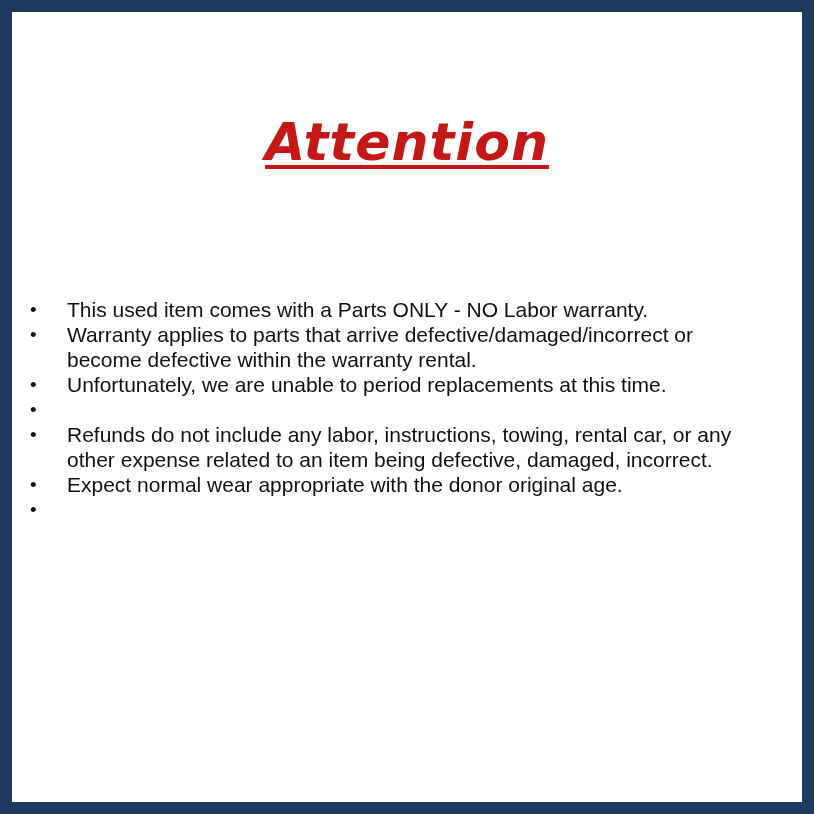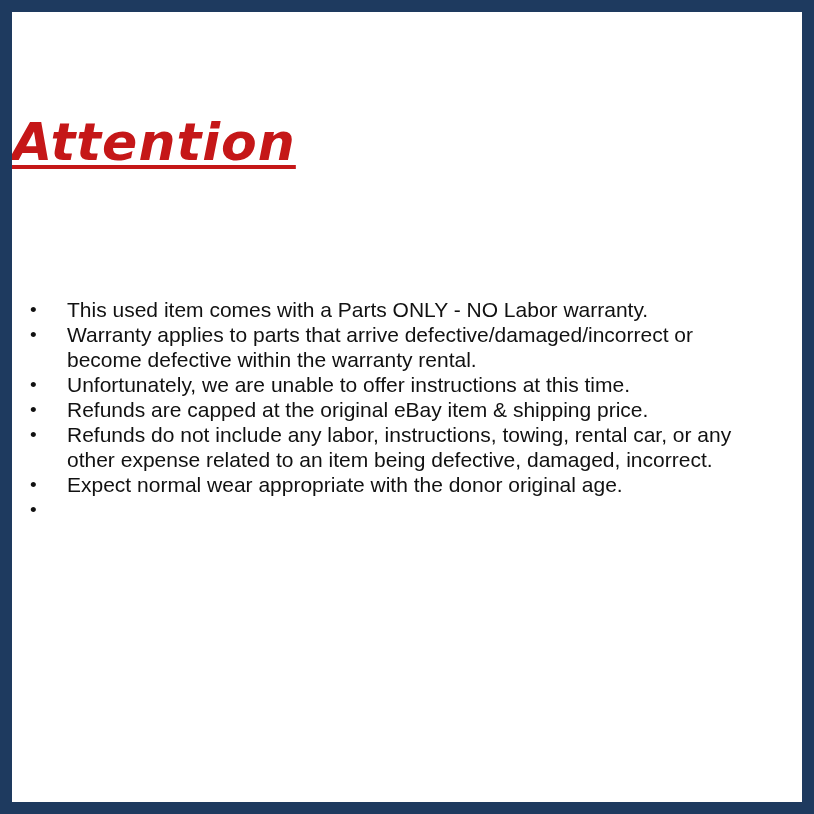--- a/index.html
+++ b/index.html
@@ -11,21 +11,21 @@
     box-sizing: border-box;
     width: 814px;
     height: 814px;
     background: var(--background, #ffffff);
     border: 12px solid var(--border, #1e3a5f);
     overflow: hidden;
     font-family: "Liberation Sans", sans-serif;
   }
   .title {
     margin: 100px 0 0 0;
-    text-align: left;
+    text-align: center;
     font-family: "DejaVu Sans", sans-serif;
     font-style: italic;
     font-weight: bold;
     font-size: 52px;
     line-height: 60px;
     color: var(--title, #c51718);
     letter-spacing: 1px;
   }
   .title-text {
     text-decoration: underline;
@@ -66,25 +66,24 @@
     <li>
       <span class="bullet">•</span>
       <span class="item-text">This used item comes with a Parts ONLY - NO Labor warranty.</span>
     </li>
     <li>
       <span class="bullet">•</span>
       <span class="item-text">Warranty applies to parts that arrive defective/damaged/incorrect or become defective within the warranty rental.</span>
     </li>
     <li>
       <span class="bullet">•</span>
-      <span class="item-text">Unfortunately, we are unable to offer instructions at this time.</span>
+      <span class="item-text">Unfortunately, we are unable to period replacements at this time.</span>
     </li>
     <li>
       <span class="bullet">•</span>
-      <span class="item-text">Refunds are capped at the original eBay item &amp; shipping price.</span>
     </li>
     <li>
       <span class="bullet">•</span>
       <span class="item-text">Refunds do not include any labor, instructions, towing, rental car, or any other expense related to an item being defective, damaged, incorrect.</span>
     </li>
     <li>
       <span class="bullet">•</span>
       <span class="item-text">Expect normal wear appropriate with the donor original age.</span>
     </li>
     <li>

